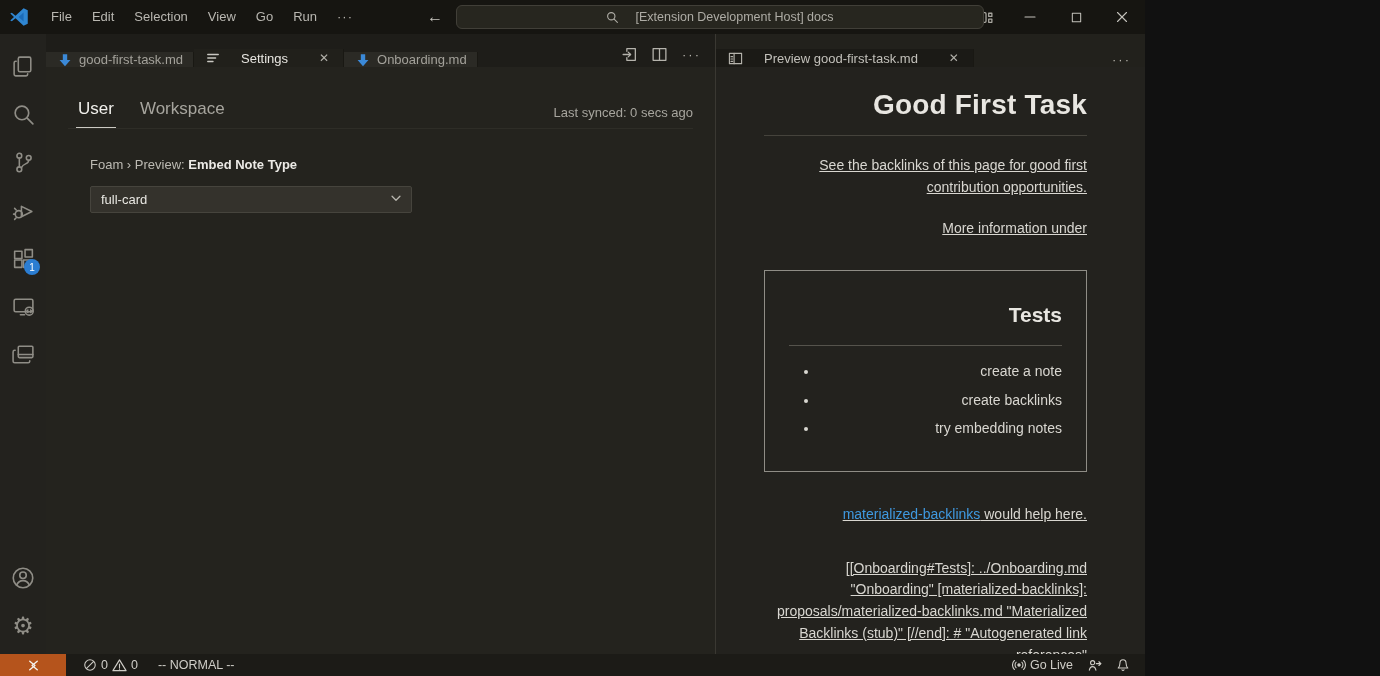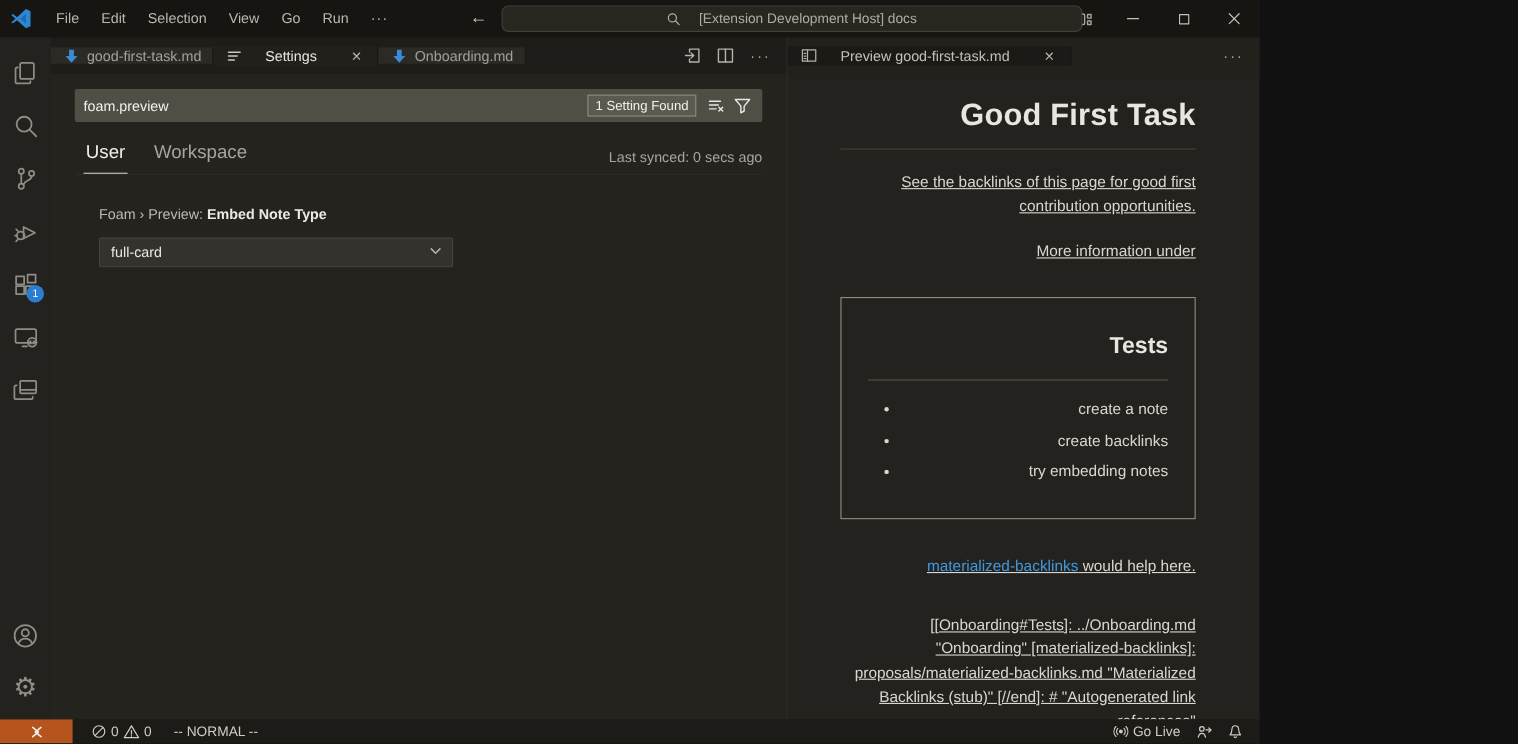--- a/index.html
+++ b/index.html
@@ -28,21 +28,21 @@
   .activitybar { width:46px; flex:0 0 46px; background:#23221e; display:flex; flex-direction:column; align-items:center; padding-top:8px; }
   .ab-item { width:46px; height:48px; display:flex; align-items:center; justify-content:center; color:#8f8d86; position:relative; }
   .ab-item svg { display:block; }
   .ab-spacer { flex:1; }
   .ab-badge { position:absolute; right:6px; bottom:7px; min-width:16px; height:16px; border-radius:9px; background:#2b7dd2; color:#fff; font-size:10px; display:flex; align-items:center; justify-content:center; padding:0 3px; }
   .gear-glyph { font-size:24px; line-height:1; }
 
   
   .group-left { width:670px; flex:0 0 670px; display:flex; flex-direction:column; border-right:1px solid #3a3832; min-width:0; }
   .group-right { flex:1; display:flex; flex-direction:column; min-width:0; }
-  .tabbar { height:33px; flex:0 0 33px; background:#1e1d19; display:flex; align-items:center; }
+  .tabbar { height:33px; flex:0 0 33px; background:#1e1d19; display:flex; align-items:flex-end; }
   .tab { display:flex; align-items:center; gap:7px; padding:0 10px 0 12px; font-size:13px; border-right:1px solid #191813; cursor:default; }
   .tab-inactive { background:#2b2a25; color:#a3a19a; }
   .tab-active { background:#21201b; color:#e7e5e0;gap:21px; }
   .tab .close { font-size:12px; color:#b3b1aa; margin-left:6px; width:18px; height:18px; display:flex; align-items:center; justify-content:center; border-radius:4px; }
   .editor-actions { margin-left:auto; display:flex; align-items:center; gap:4px; padding-right:8px; color:#b5b3ac; }
   .ea-icon { width:26px; height:26px; display:flex; align-items:center; justify-content:center; border-radius:4px; }
   .ellipsis { letter-spacing:2px; font-size:13px; color:#b5b3ac; padding:0 6px; }
 
   
   .settings-body { flex:1; background:#24231e; overflow:hidden; }
@@ -260,38 +260,20 @@
                 <rect x="2" y="2.5" width="12" height="11"></rect>
                 <line x1="8" y1="2.5" x2="8" y2="13.5"></line>
               </svg>
           </div>
           <div class="ellipsis">···</div>
         </div>
       </div>
 
       <div class="settings-body">
         <div class="settings-inner">
-          <div class="search-box">
-            <input class="search-input" value="foam.preview" style="">
-            <span class="result-badge">1 Setting Found</span>
-            <span class="sb-icon">
-              <svg width="16" height="16" viewBox="0 0 16 16" fill="none" stroke="currentColor" stroke-width="1.3">
-                  <line x1="2" y1="4" x2="12" y2="4"></line>
-                  <line x1="2" y1="7.5" x2="10" y2="7.5"></line>
-                  <line x1="2" y1="11" x2="8" y2="11"></line>
-                  <line x1="10.5" y1="9.5" x2="14" y2="13"></line>
-                  <line x1="14" y1="9.5" x2="10.5" y2="13"></line>
-                </svg>
-            </span>
-            <span class="sb-icon">
-              <svg width="16" height="16" viewBox="0 0 16 16" fill="none" stroke="currentColor" stroke-width="1.3">
-                  <path d="M1.5 2.5 H14.5 L9.5 8.5 V13 L6.5 14.5 V8.5 Z"></path>
-                </svg>
-            </span>
-          </div>
 
           <div class="scope-row">
             <div class="scope-tab active">User</div>
             <div class="scope-tab">Workspace</div>
             <div class="last-synced">Last synced: 0 secs ago</div>
           </div>
 
           <div class="setting-row">
             <div class="setting-label">
               <span>Foam › Preview: </span><span class="name">Embed Note Type</span>

